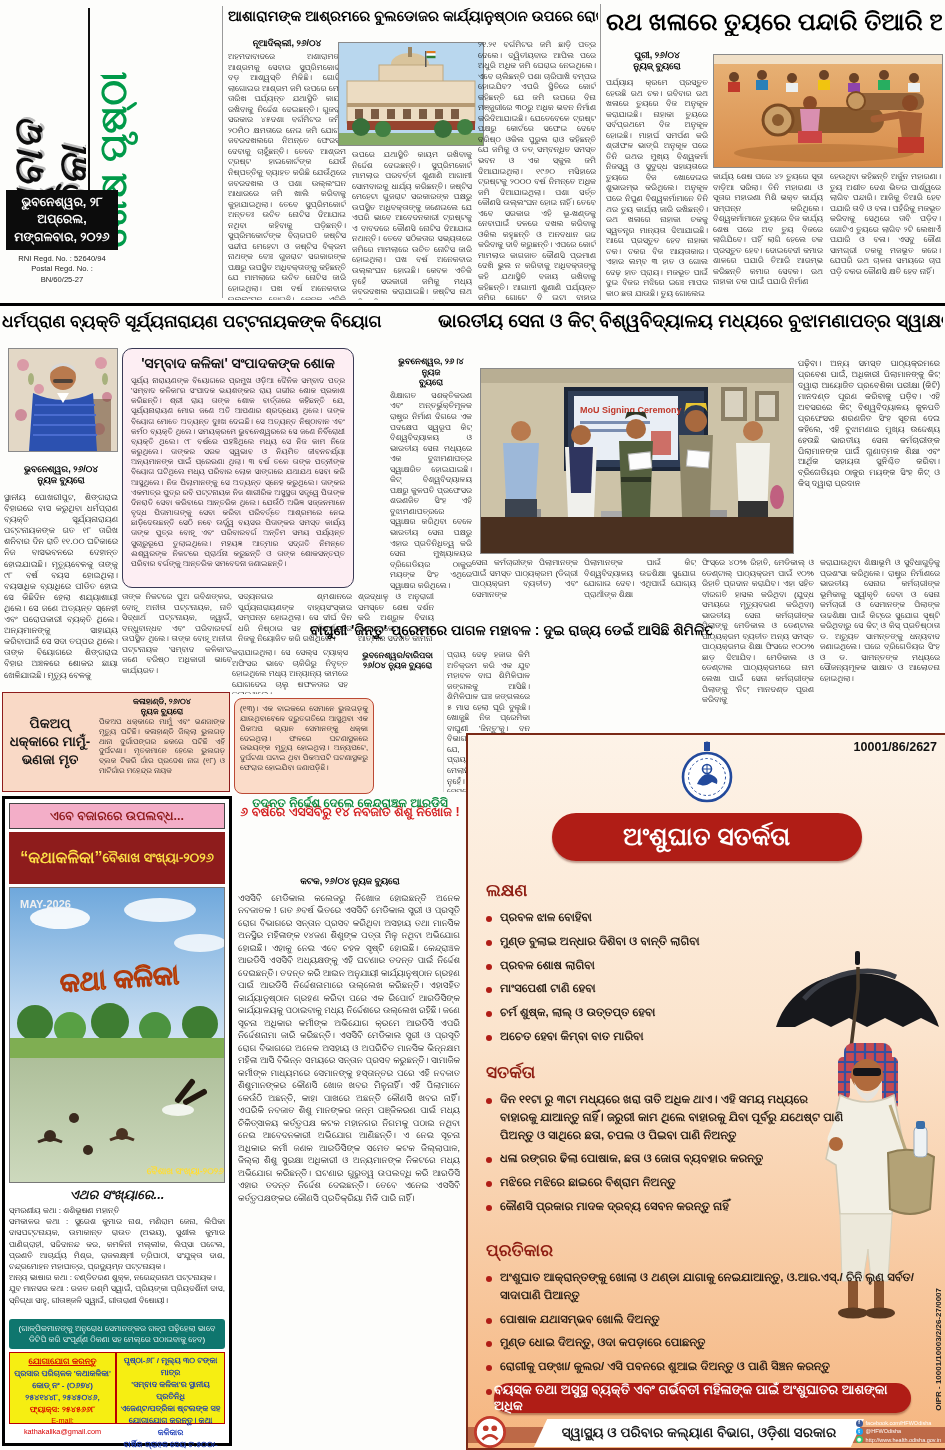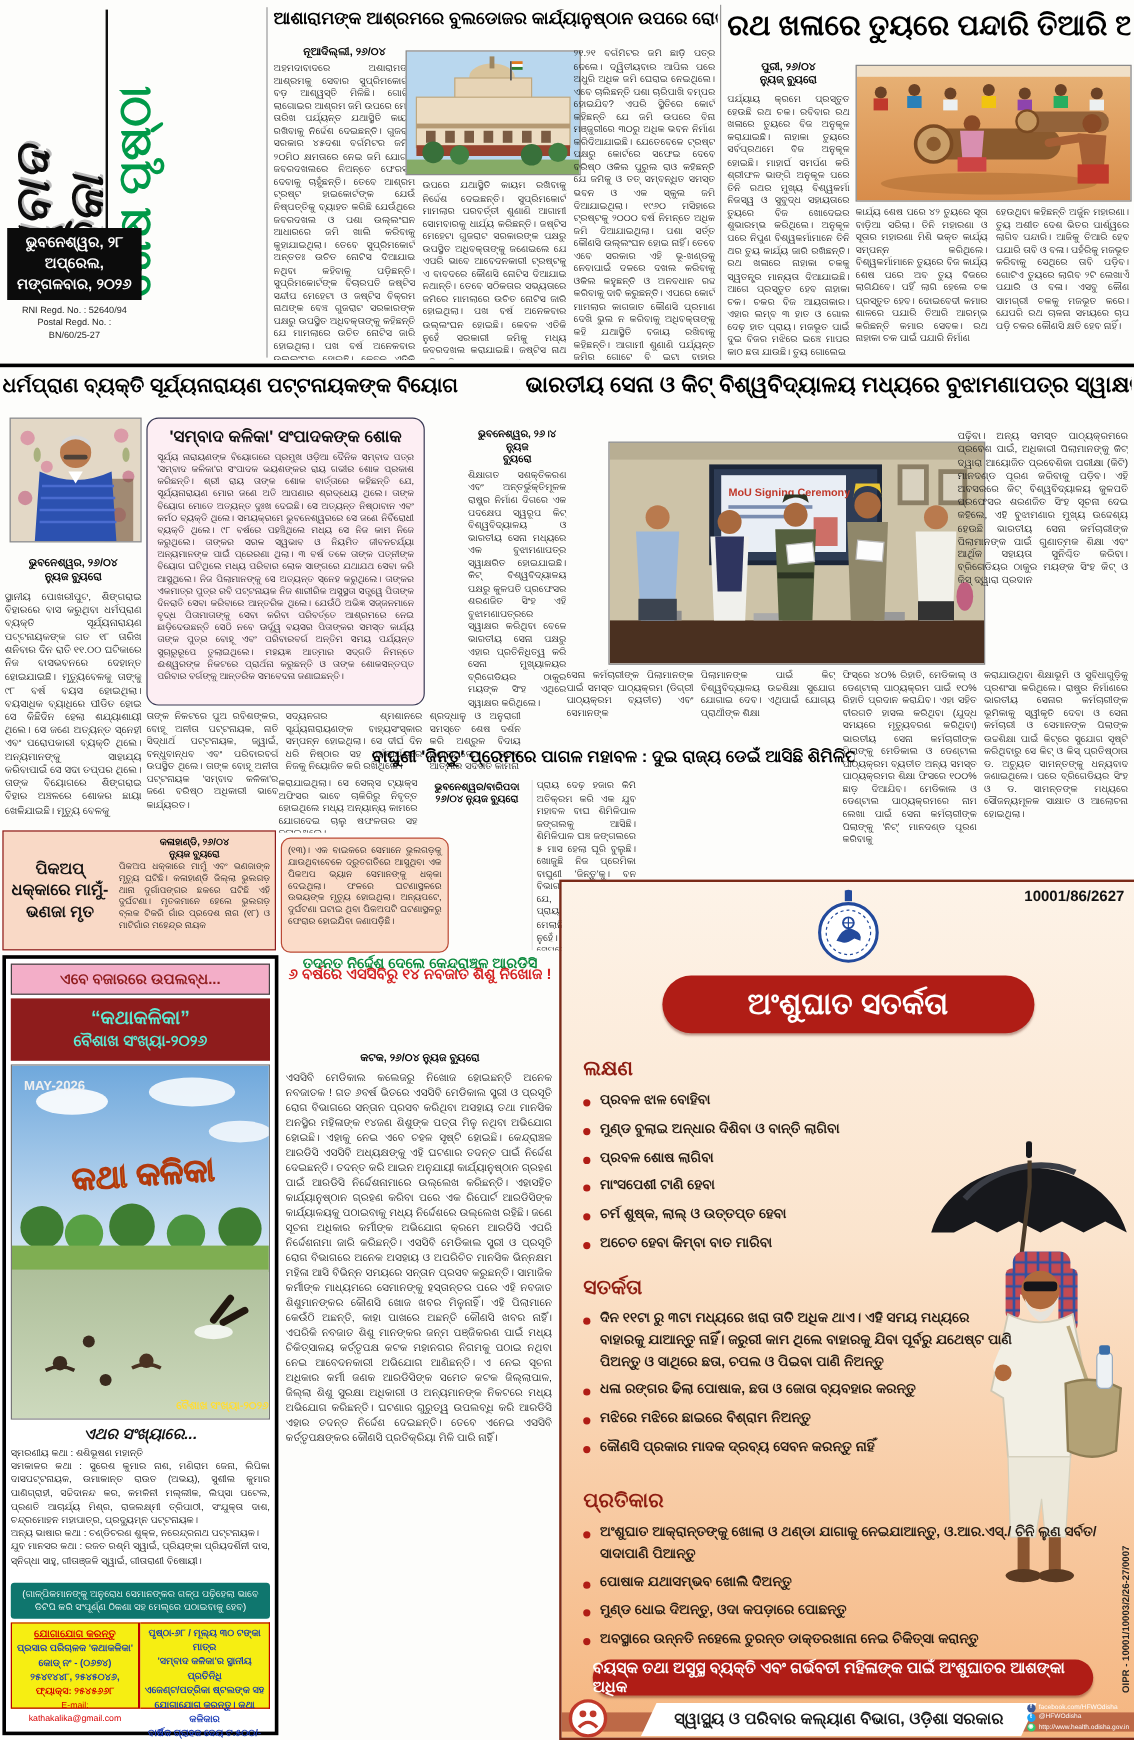--- a/index.html
+++ b/index.html
@@ -12,21 +12,21 @@
   .bold{font-weight:bold;}
   .vr{width:1px;background:#9a9a9a;}
   .hrule{background:#000;}
   .dateline{font-weight:bold;text-align:center;font-size:9px;line-height:1.25;color:#000;}
   .photo{border:1px solid #8a8a8a;overflow:hidden;background:#ddd;}
   .pinkbox{background:#fdeef3;border:1.2px solid #3a3a55;border-radius:10px;}
   .peachbox{background:#f9d9c6;border:1.5px solid #8e1c1c;}
   .contbox{background:#fbdcc9;border:1.5px solid #bb4a35;border-radius:8px;}
   .magbox{border:3px solid #000;background:#fff;}
   .magbar-pink{background:#f3aec8;border:1px solid #444;color:#8e1c1c;font-weight:bold;font-size:12.5px;display:flex;align-items:center;justify-content:center;}
-  .magbar-red{background:#8e1c1c;color:#5eead4;font-weight:bold;display:flex;flex-direction:column;align-items:center;justify-content:center;line-height:1.3;}
+  .magbar-red{background:#8e1c1c;color:#fde047;font-weight:bold;display:flex;flex-direction:row;align-items:center;justify-content:center;line-height:1.3;}
   .tocline{font-size:8px;line-height:1.4;text-align:justify;}
   .tocline b{font-weight:normal;}
   .notice{background:#0f766e;color:#fff;font-size:8px;text-align:center;border-radius:3px;line-height:1.4;}
   .ybox{background:#f6ee12;font-size:8px;line-height:1.5;text-align:center;}
   .adwrap{border:2px solid #7a2a18;background:linear-gradient(180deg,#fdf3e8 0%,#fbe4cd 42%,#f5b57f 100%);overflow:hidden;}
   .adpill{background:#b01d16;color:#fff;font-weight:bold;border-radius:26px;display:flex;align-items:center;justify-content:center;box-shadow:0 2px 2px rgba(90,20,10,.4);}
   .adsec{font-weight:bold;color:#8e1d12;font-size:17px;}
   .adlist{list-style:none;margin:0;padding:0;}
   .adlist li{position:relative;padding-left:14px;font-size:11.5px;font-weight:600;color:#241a12;line-height:1.55;margin-bottom:6px;}
   .adlist li::before{content:"";position:absolute;left:0;top:7px;width:6px;height:6px;border-radius:50%;background:#b01d16;}
@@ -191,21 +191,21 @@
   <div class="abs jt sm" style="left:238px;top:592px;width:114px;height:98px;">ସଦ୍ୟନଗର ଶ୍ମଶାନରେ ସୂର୍ଯ୍ୟନାରାୟଣଙ୍କ ବାହ୍ୟସଂସ୍କାର ସମ୍ପନ୍ନ ହୋଇଥିଲା। ସେ ଦୀର୍ଘ ଦିନ ଧରି ନିଷ୍ଠାର ସହ ଧର୍ମକାର୍ଯ୍ୟରେ ନିଜକୁ ନିୟୋଜିତ କରି ରଖିଥିଲେ।</div>
   <div class="abs jt sm" style="left:358px;top:592px;width:76px;height:98px;">ଶ୍ରଦ୍ଧାଳୁ ଓ ଅନୁରାଗୀ ସମସ୍ତେ ଶେଷ ଦର୍ଶନ କରି ଅଶ୍ରୁଳ ବିଦାୟ ଜଣାଇଥିଲେ। ତାଙ୍କ ଆତ୍ମାର ସଦଗତି କାମନା</div>
 
   <div class="abs hl" style="left:438px;top:310px;width:505px;font-size:18.5px;">ଭାରତୀୟ ସେନା ଓ କିଟ୍ ବିଶ୍ୱବିଦ୍ୟାଳୟ ମଧ୍ୟରେ ବୁଝାମଣାପତ୍ର ସ୍ୱାକ୍ଷରିତ</div>
   <div class="abs" style="left:390px;top:356px;width:82px;height:234px;overflow:hidden;">
     <div class="dateline" style="font-size:8.5px;">
       <span>ଭୁବନେଶ୍ୱର, ୨୬।୪ ନ୍ୟୁଜ</span><br><span>ବ୍ୟୁରୋ</span>
     </div>
     <div class="jt sm" style="margin-top:3px;height:205px;">ଶିକ୍ଷାଗତ ସଶକ୍ତିକରଣ ଏବଂ ଅନ୍ତର୍ଭୁକ୍ତିମୂଳକ ରାଷ୍ଟ୍ର ନିର୍ମାଣ ଦିଗରେ ଏକ ପଦକ୍ଷେପ ସ୍ୱରୂପ କିଟ୍ ବିଶ୍ୱବିଦ୍ୟାଳୟ ଓ ଭାରତୀୟ ସେନା ମଧ୍ୟରେ ଏକ ବୁଝାମଣାପତ୍ର ସ୍ୱାକ୍ଷରିତ ହୋଇଯାଇଛି। କିଟ୍ ବିଶ୍ୱବିଦ୍ୟାଳୟ ପକ୍ଷରୁ କୁଳପତି ପ୍ରଫେସର ଶରଣଜିତ ସିଂହ ଏହି ବୁଝାମଣାପତ୍ରରେ ସ୍ୱାକ୍ଷର କରିଥିବା ବେଳେ ଭାରତୀୟ ସେନା ପକ୍ଷରୁ ଏହାର ପ୍ରତିନିଧିତ୍ୱ କରି ସେନା ମୁଖ୍ୟାଳୟର ବ୍ରିଗେଡିୟର ଠାକୁର ମୟଙ୍କ ସିଂହ ଏଥିରେ ସ୍ୱାକ୍ଷର କରିଥିଲେ।</div>
   </div>
-  <div class="abs photo" style="left:507px;top:368px;width:312px;height:184px;">
+  <div class="abs photo" style="left:480px;top:368px;width:312px;height:184px;">
     <svg width="312" height="184" viewBox="0 0 312 184">
       <rect width="312" height="184" fill="#cdc3a8"></rect>
       <rect width="312" height="14" fill="#b8ae93"></rect>
       <rect x="85" y="20" width="140" height="80" fill="#2e3c55" stroke="#1c2638" stroke-width="4"></rect>
       <rect x="93" y="27" width="104" height="64" fill="#e9eef5"></rect>
       <text x="99" y="44" font-size="9" fill="#c0392b" font-weight="bold">MoU Signing Ceremony</text>
       <rect x="99" y="52" width="70" height="3" fill="#7a8db0"></rect>
         <rect x="99" y="60" width="58" height="3" fill="#7a8db0"></rect>
       <rect x="170" y="62" width="20" height="24" fill="#c0392b" opacity="0.7"></rect>
       <rect x="240" y="18" width="26" height="34" fill="#8b7f66"></rect>
@@ -418,20 +418,21 @@
       <li>ଧଳା ରଙ୍ଗର ଢିଲା ପୋଷାକ, ଛତା ଓ ଜୋତା ବ୍ୟବହାର କରନ୍ତୁ</li>
       <li>ମଝିରେ ମଝିରେ ଛାଇରେ ବିଶ୍ରାମ ନିଅନ୍ତୁ</li>
       <li>କୌଣସି ପ୍ରକାର ମାଦକ ଦ୍ରବ୍ୟ ସେବନ କରନ୍ତୁ ନାହିଁ</li>
     </ul>
 
     <div class="abs adsec" style="left:18px;top:506px;">ପ୍ରତିକାର</div>
     <ul class="adlist abs" style="left:18px;top:534px;width:440px;">
       <li>ଅଂଶୁଘାତ ଆକ୍ରାନ୍ତଙ୍କୁ ଖୋଲା ଓ ଥଣ୍ଡା ଯାଗାକୁ ନେଇଯାଆନ୍ତୁ, ଓ.ଆର.ଏସ୍./ ଚିନି ଲୁଣ ସର୍ବତ/ ସାଦାପାଣି ପିଆନ୍ତୁ</li>
       <li>ପୋଷାକ ଯଥାସମ୍ଭବ ଖୋଲି ଦିଅନ୍ତୁ</li>
       <li>ମୁଣ୍ଡ ଧୋଇ ଦିଅନ୍ତୁ, ଓଦା କପଡ଼ାରେ ପୋଛନ୍ତୁ</li>
+      <li>ରୋଗୀକୁ ପଙ୍ଖା/ କୁଲର/ ଏସି ପବନରେ ଶୁଆଇ ଦିଅନ୍ତୁ ଓ ପାଣି ସିଞ୍ଚନ କରନ୍ତୁ</li>
       <li>ଅବସ୍ଥାରେ ଉନ୍ନତି ନହେଲେ ତୁରନ୍ତ ଡାକ୍ତରଖାନା ନେଇ ଚିକିତ୍ସା କରାନ୍ତୁ</li>
     </ul>
 
     <div class="abs adpill" style="left:26px;right:34px;top:648px;height:30px;font-size:13px;border-radius:16px;">ବୟସ୍କ ତଥା ଅସୁସ୍ଥ ବ୍ୟକ୍ତି ଏବଂ ଗର୍ଭବତୀ ମହିଳାଙ୍କ ପାଇଁ ଅଂଶୁଘାତର ଆଶଙ୍କା ଅଧିକ</div>
 
     <div class="abs" style="left:0;right:0;top:684px;height:29px;">
       <div class="abs ribbar" style="left:0;top:8px;width:477px;height:16px;opacity:.55;"></div>
       <div class="abs" style="left:5px;top:-4px;">
         <svg width="34" height="34" viewBox="0 0 36 36">
           <circle cx="18" cy="18" r="15.5" fill="#fff" stroke="#c0392b" stroke-width="3"></circle>

